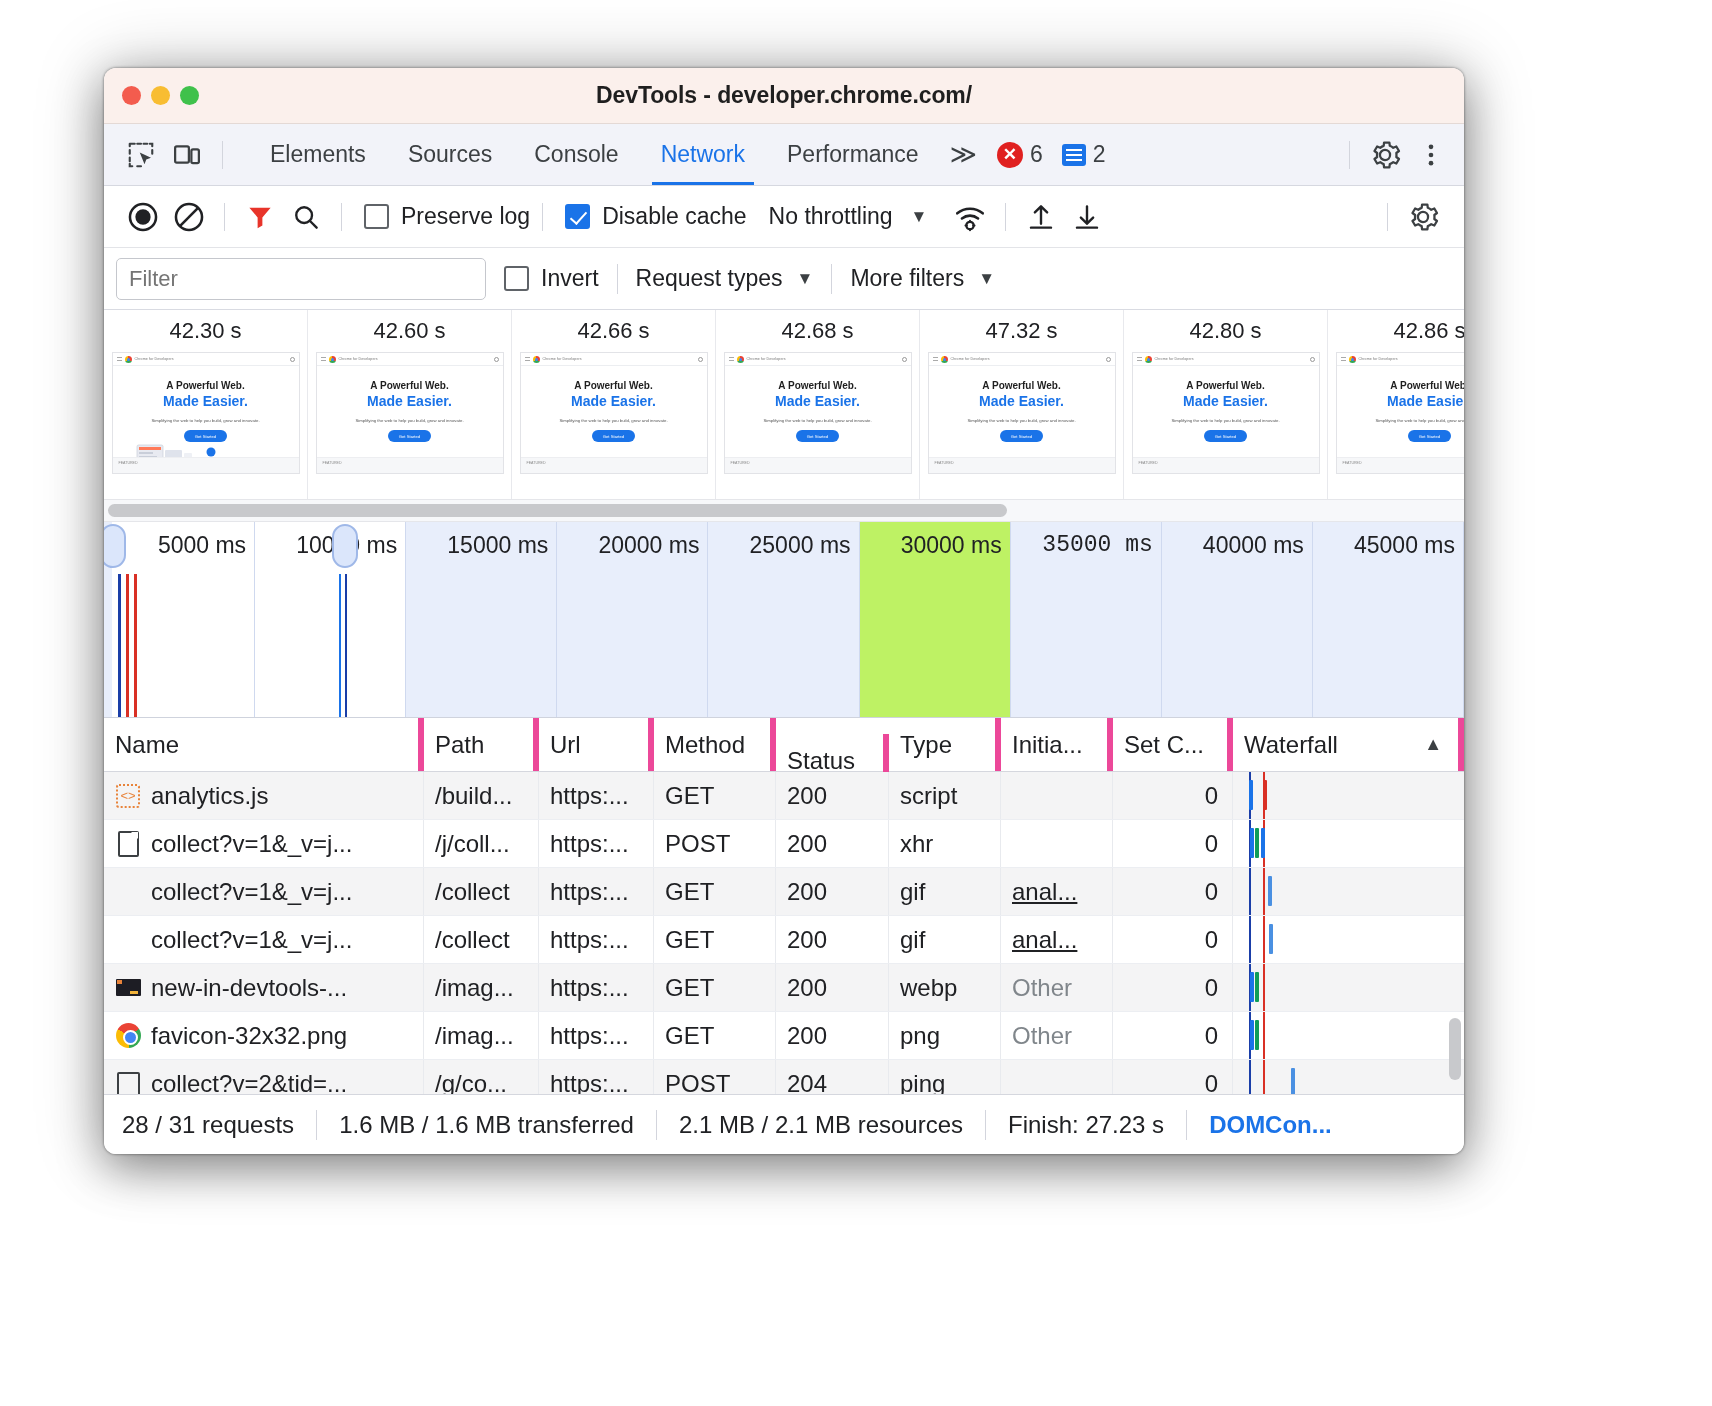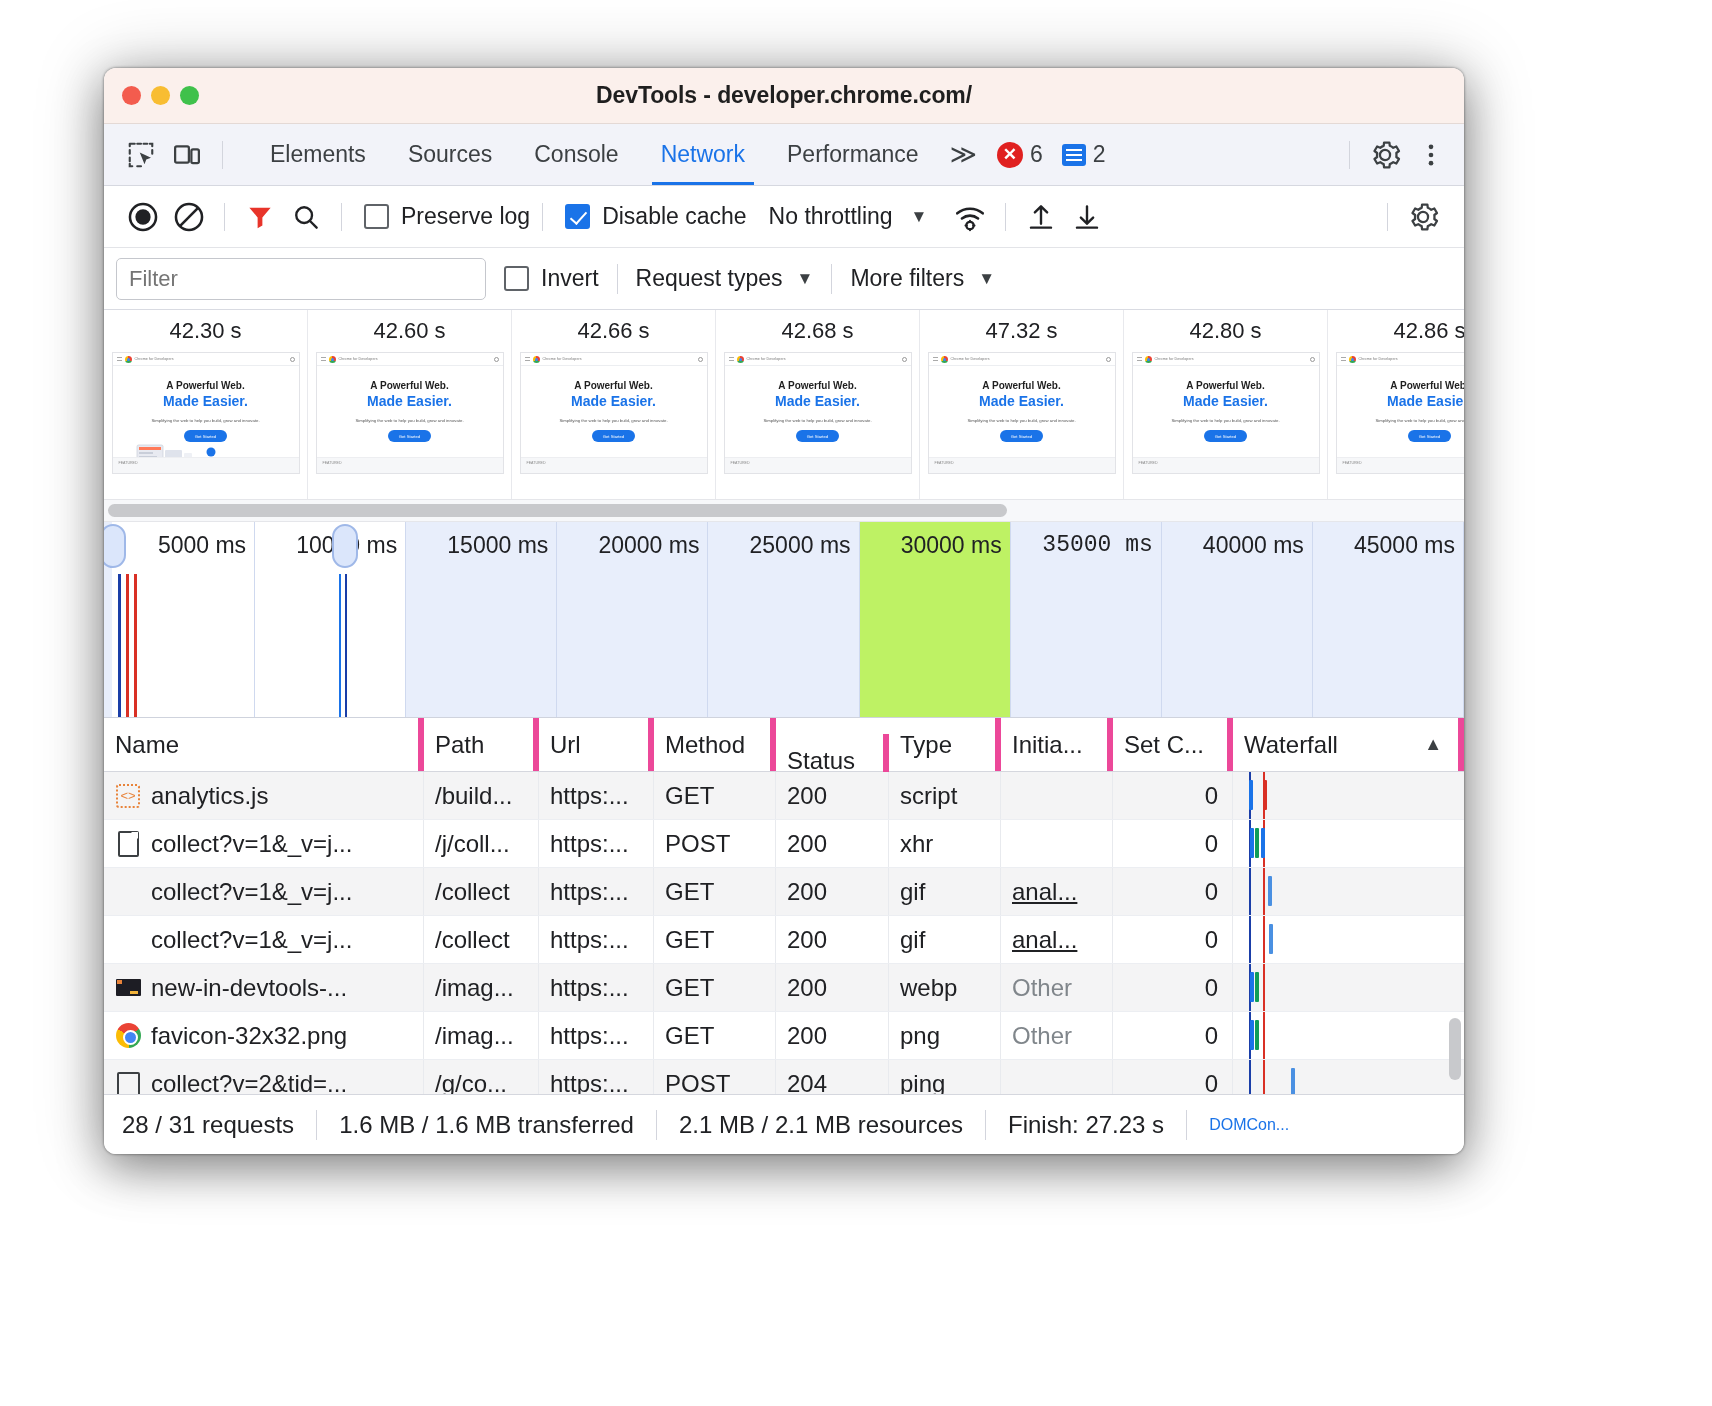--- a/index.html
+++ b/index.html
@@ -304,21 +304,21 @@
 
   
   .statusbar {
     flex: 0 0 60px; height: 60px;
     border-top: 1px solid #d5d7de;
     display: flex; align-items: center; padding-left: 18px;
     background: #fff;
   }
   .status-item { font-size: 24px; color: #202124; white-space: nowrap; }
   .status-sep { width: 1px; height: 30px; background: #d3d5dd; margin: 0 22px; }
-  .status-link { font-size: 16px; color: #1a73e8; white-space: nowrap; }
+  .status-link { font-size: 24px; color: #1a73e8; white-space: nowrap; font-weight: bold; }
 </style>
 </head>
 <body>
 
 <div id="root">
   <div class="window">
 
     <div class="titlebar">
       <div class="traffic">
         <div class="dot red"></div>

